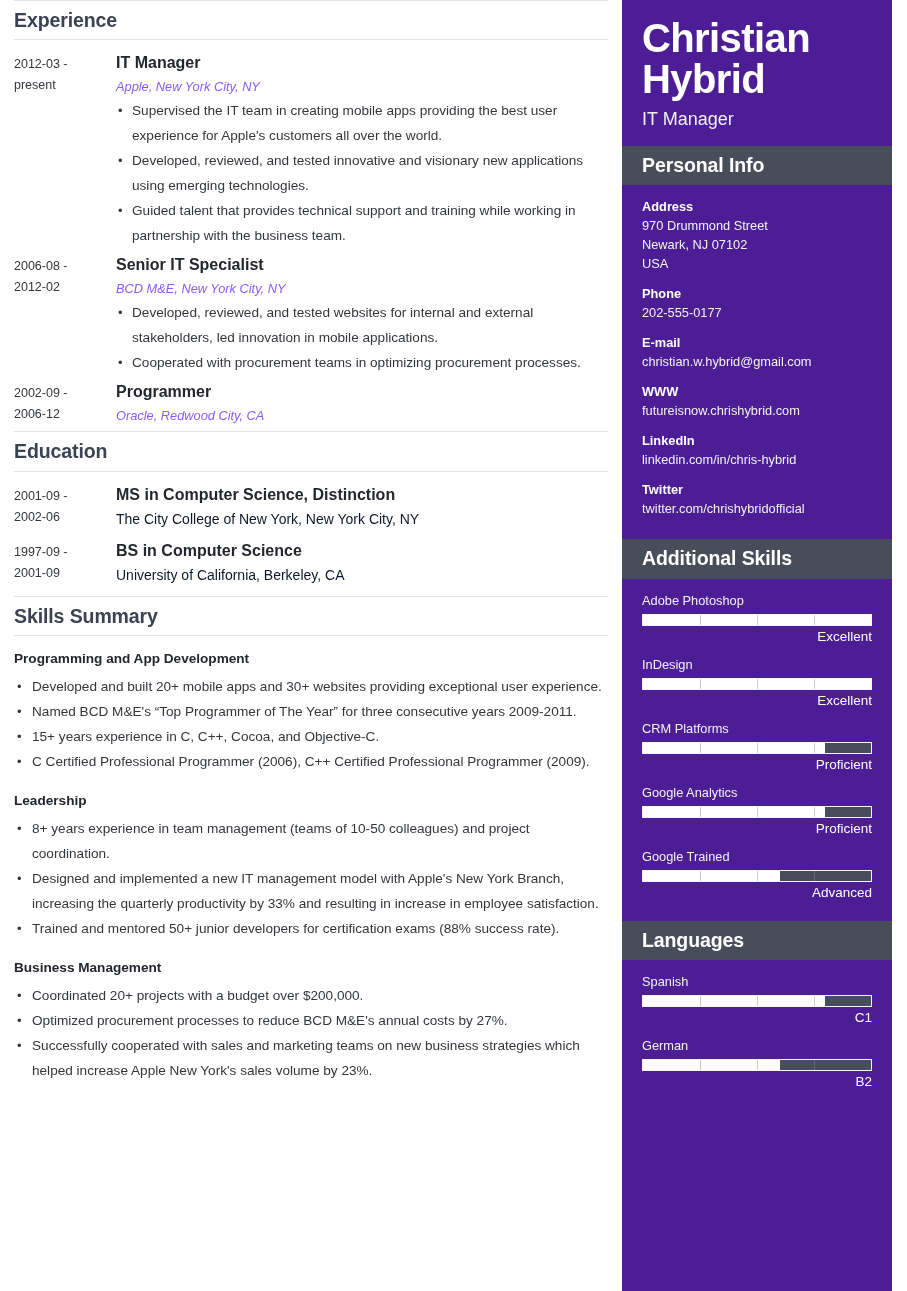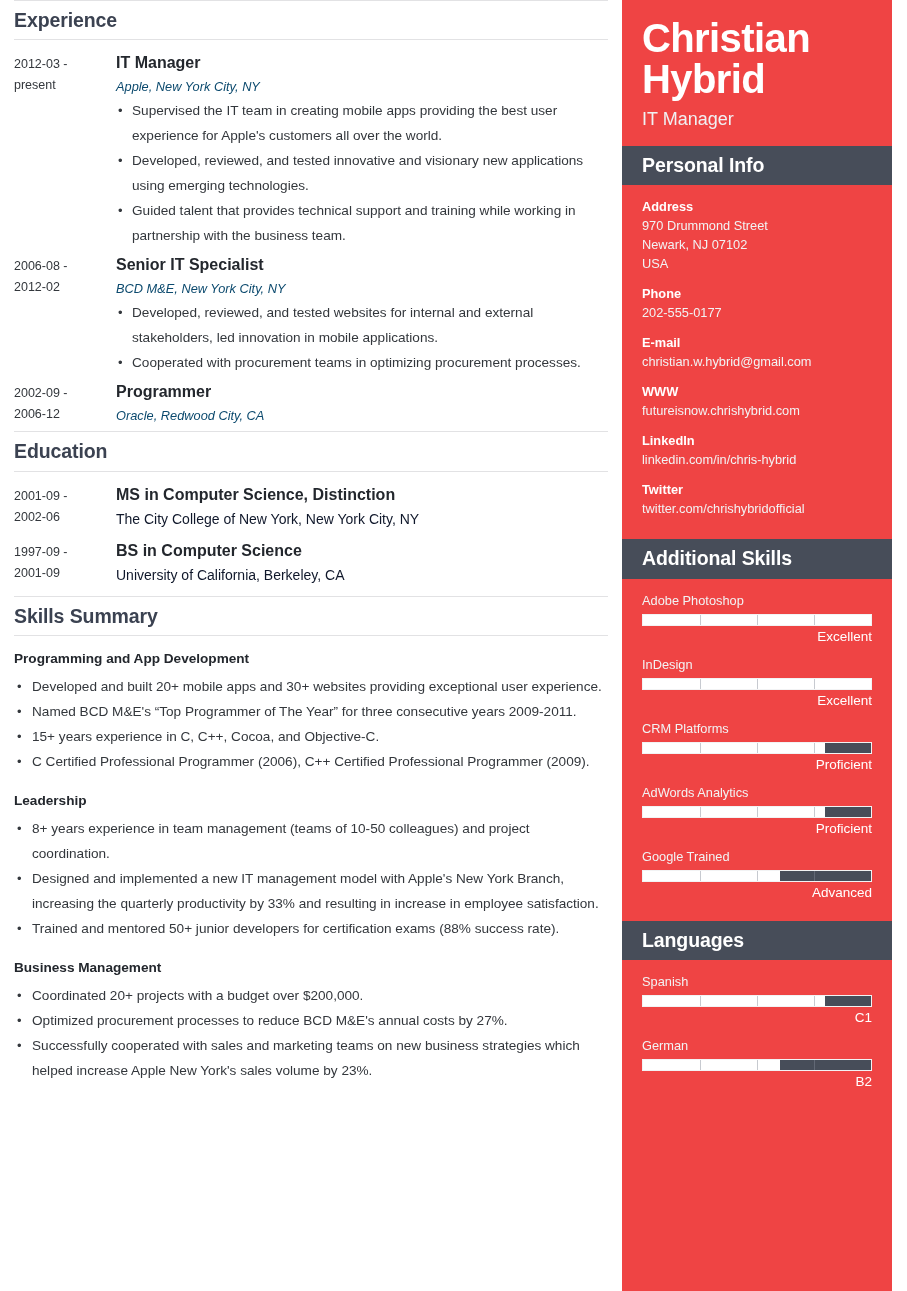--- a/index.html
+++ b/index.html
@@ -61,21 +61,21 @@
   .entry-title {
     font-size: 16px;
     font-weight: bold;
     color: #23272d;
     line-height: 22px;
     margin-bottom: 3px;
   }
   .entry-sub {
     font-size: 12.8px;
     font-style: italic;
-    color: #0c4a6e;
+    color: #8b5cf6;
     line-height: 19px;
     margin-bottom: 2px;
   }
   .entry-sub-plain {
     font-size: 14px;
     color: #0f172a;
     line-height: 22px;
     margin-bottom: 2px;
   }
 
@@ -108,21 +108,21 @@
     line-height: 22px;
     margin-bottom: 4px;
   }
   .skill-group ul.bullets li { padding-left: 18px; }
   .skill-group ul.bullets li::before { left: 3px; }
 
   
   .sidebar {
     width: 270px;
     flex: 0 0 270px;
-    background: #ef4444;
+    background: #4c1d95;
     color: #ffffff;
     padding-bottom: 2px;
   }
 
   .side-top { padding: 18px 20px 14px 20px; }
   .side-name {
     font-size: 40px;
     font-weight: bold;
     line-height: 41px;
     letter-spacing: -0.6px;
@@ -383,21 +383,21 @@
           <div class="rate-name">CRM Platforms</div>
           <div class="rate-track">
             <div class="rate-fill" style="width: 80%;"></div>
             <div class="rate-seg" style="left: 25%;"></div>
             <div class="rate-seg" style="left: 50%;"></div>
             <div class="rate-seg" style="left: 75%;"></div>
           </div>
           <div class="rate-level">Proficient</div>
         </div>
         <div class="rate-item">
-          <div class="rate-name">AdWords Analytics</div>
+          <div class="rate-name">Google Analytics</div>
           <div class="rate-track">
             <div class="rate-fill" style="width: 80%;"></div>
             <div class="rate-seg" style="left: 25%;"></div>
             <div class="rate-seg" style="left: 50%;"></div>
             <div class="rate-seg" style="left: 75%;"></div>
           </div>
           <div class="rate-level">Proficient</div>
         </div>
         <div class="rate-item">
           <div class="rate-name">Google Trained</div>

